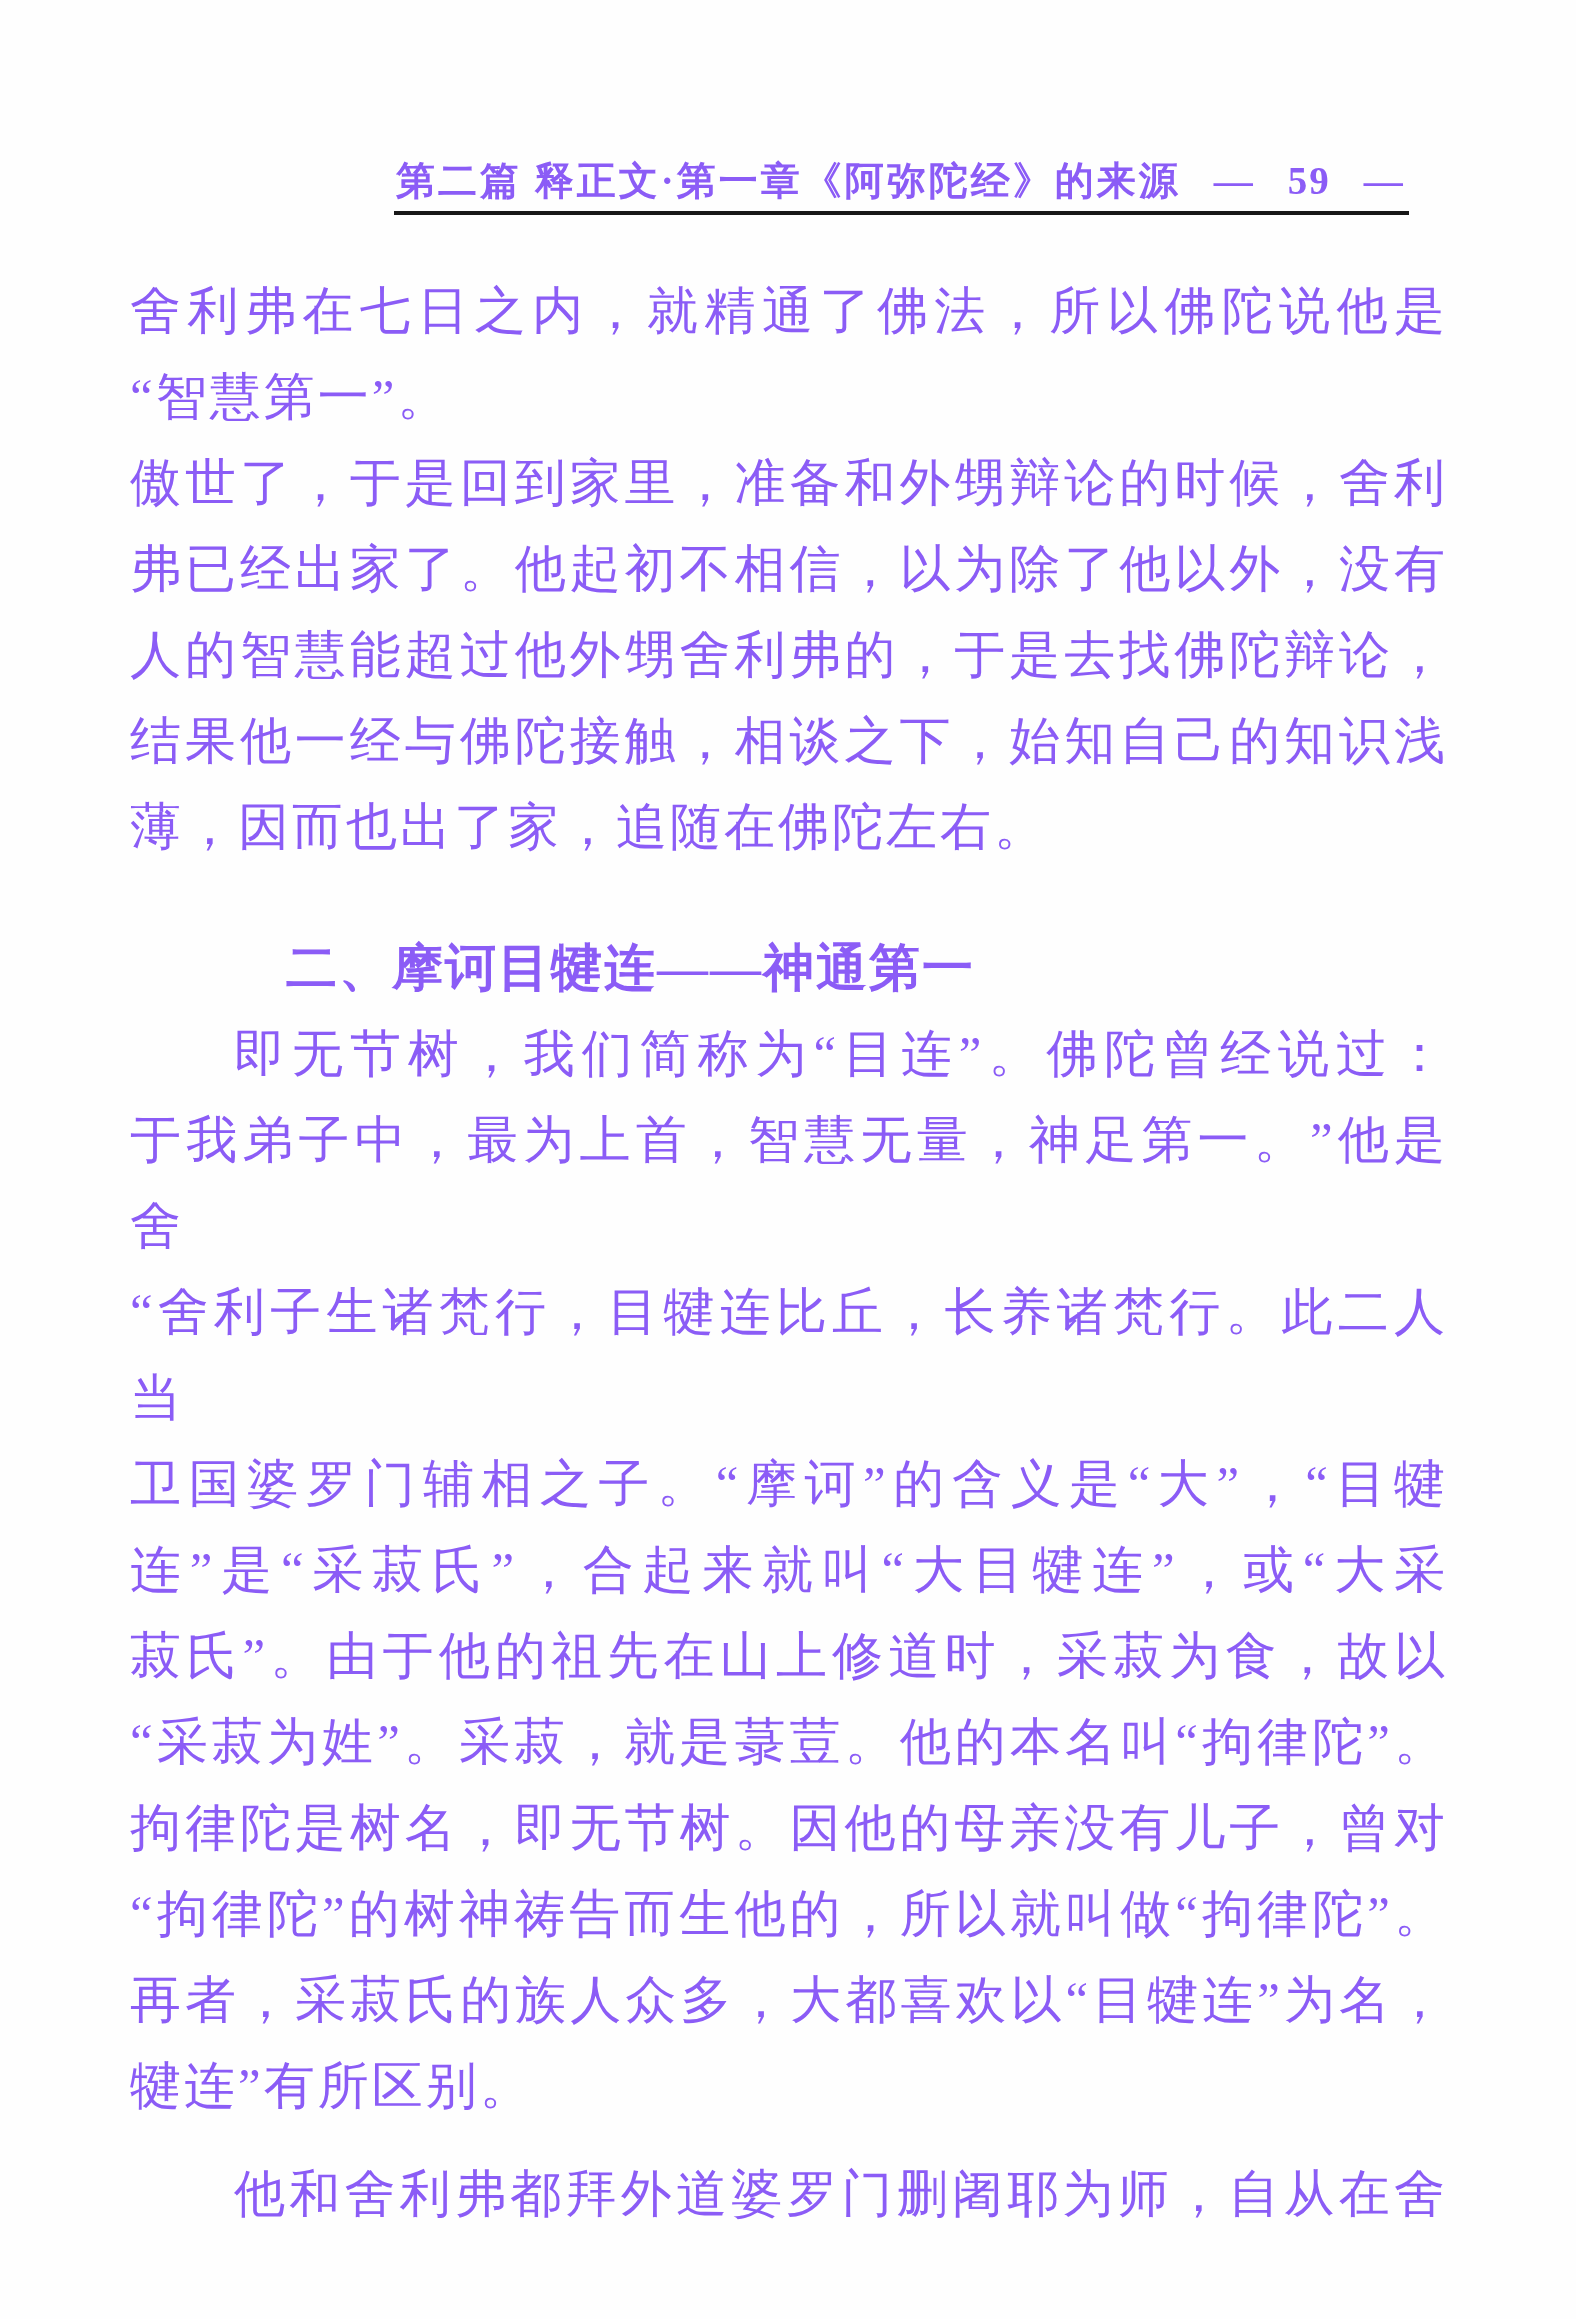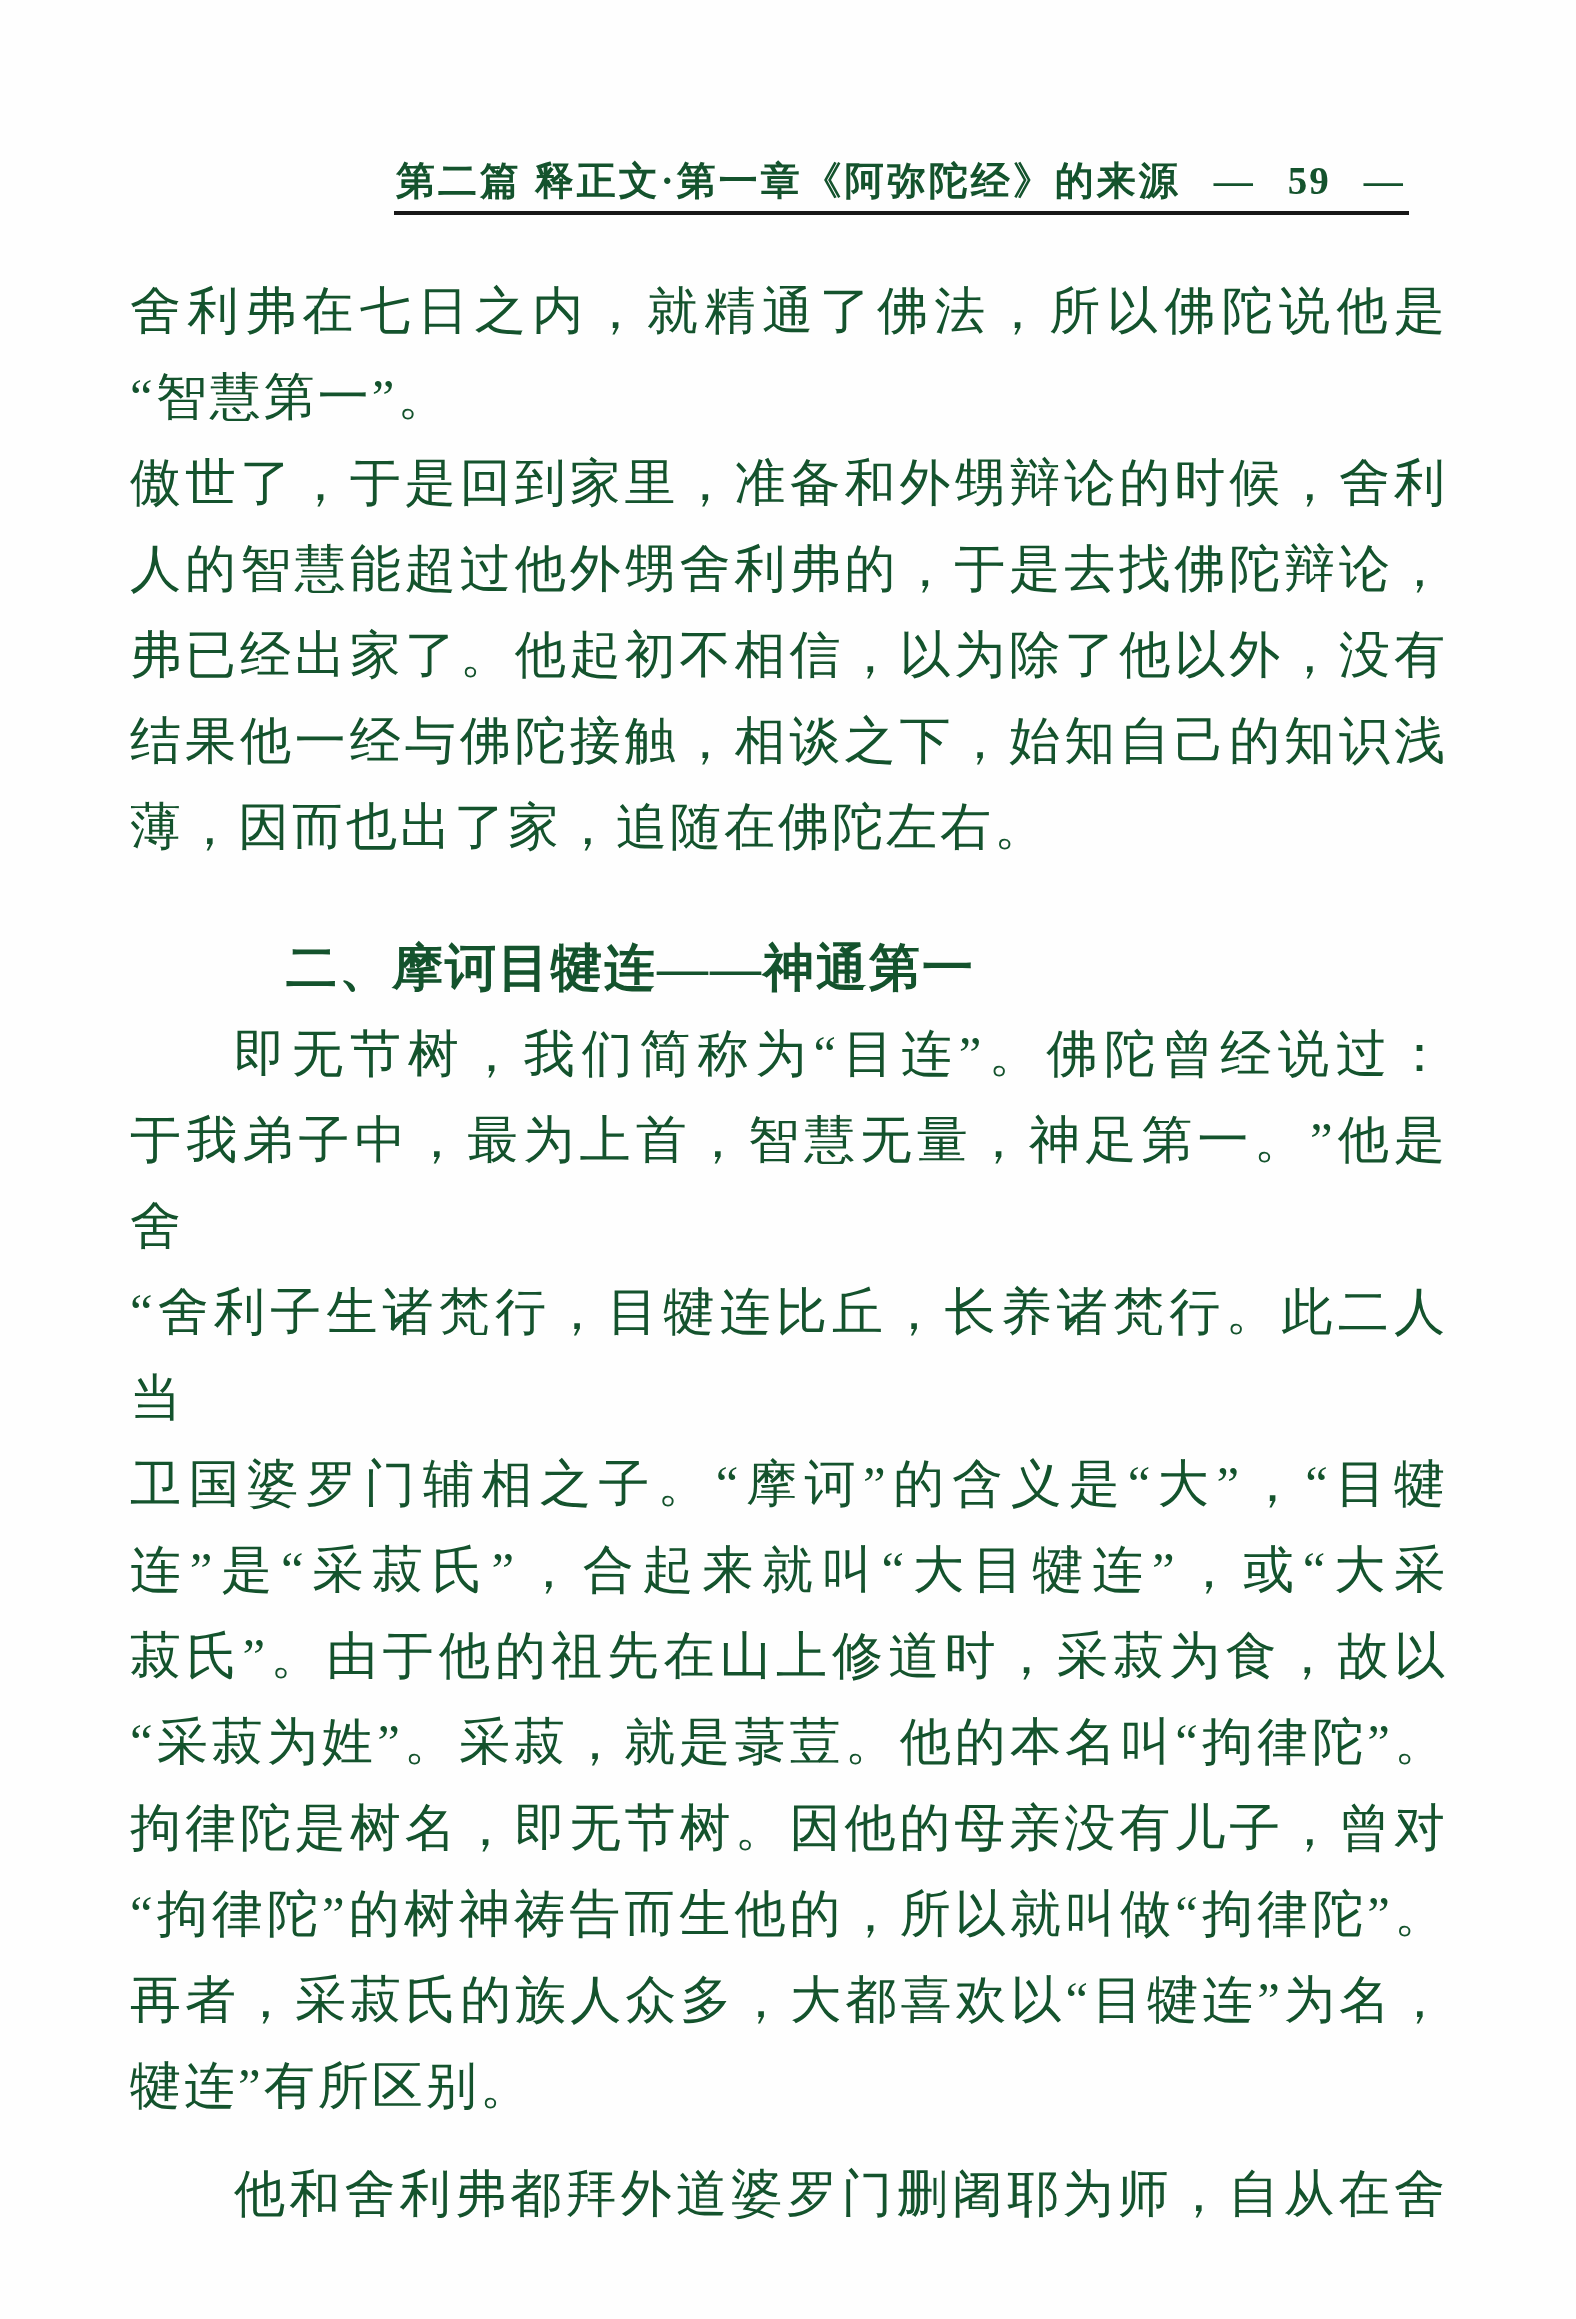--- a/index.html
+++ b/index.html
@@ -1,21 +1,21 @@
 <!DOCTYPE html>
 <html><head>
 <meta charset="utf-8">
 <style>
   html, body { margin: 0; padding: 0; background: #ffffff; }
   .page {
     position: relative;
     width: 1576px;
     height: 2320px;
     background: #fefefe;
-    color: #14532d;
+    color: #8b5cf6;
     font-family: "Liberation Serif", "DejaVu Serif", serif;
     overflow: hidden;
   }
   .running-header {
     position: absolute;
     top: 154px;
     left: 396px;
     width: 1015px;
     display: flex;
     align-items: baseline;
@@ -69,22 +69,22 @@
     <span>59</span>
     <span>—</span>
   </div>
 
   <div class="header-rule"></div>
 
   <div class="page-body">
       <div class="line">舍利弗在七日之内，就精通了佛法，所以佛陀说他是</div>
       <div class="line short">“智慧第一”。</div>
       <div class="line">傲世了，于是回到家里，准备和外甥辩论的时候，舍利</div>
+      <div class="line">弗已经出家了。他起初不相信，以为除了他以外，没有</div>
       <div class="line">人的智慧能超过他外甥舍利弗的，于是去找佛陀辩论，</div>
-      <div class="line">弗已经出家了。他起初不相信，以为除了他以外，没有</div>
       <div class="line">结果他一经与佛陀接触，相谈之下，始知自己的知识浅</div>
       <div class="line short">薄，因而也出了家，追随在佛陀左右。</div>
       <div class="line heading">二、摩诃目犍连——神通第一</div>
       <div class="line indent">即无节树，我们简称为“目连”。佛陀曾经说过：</div>
       <div class="line">于我弟子中，最为上首，智慧无量，神足第一。”他是舍</div>
       <div class="line">“舍利子生诸梵行，目犍连比丘，长养诸梵行。此二人当</div>
       <div class="line">卫国婆罗门辅相之子。“摩诃”的含义是“大”，“目犍</div>
       <div class="line">连”是“采菽氏”，合起来就叫“大目犍连”，或“大采</div>
       <div class="line">菽氏”。由于他的祖先在山上修道时，采菽为食，故以</div>
       <div class="line">“采菽为姓”。采菽，就是菉荳。他的本名叫“拘律陀”。</div>

